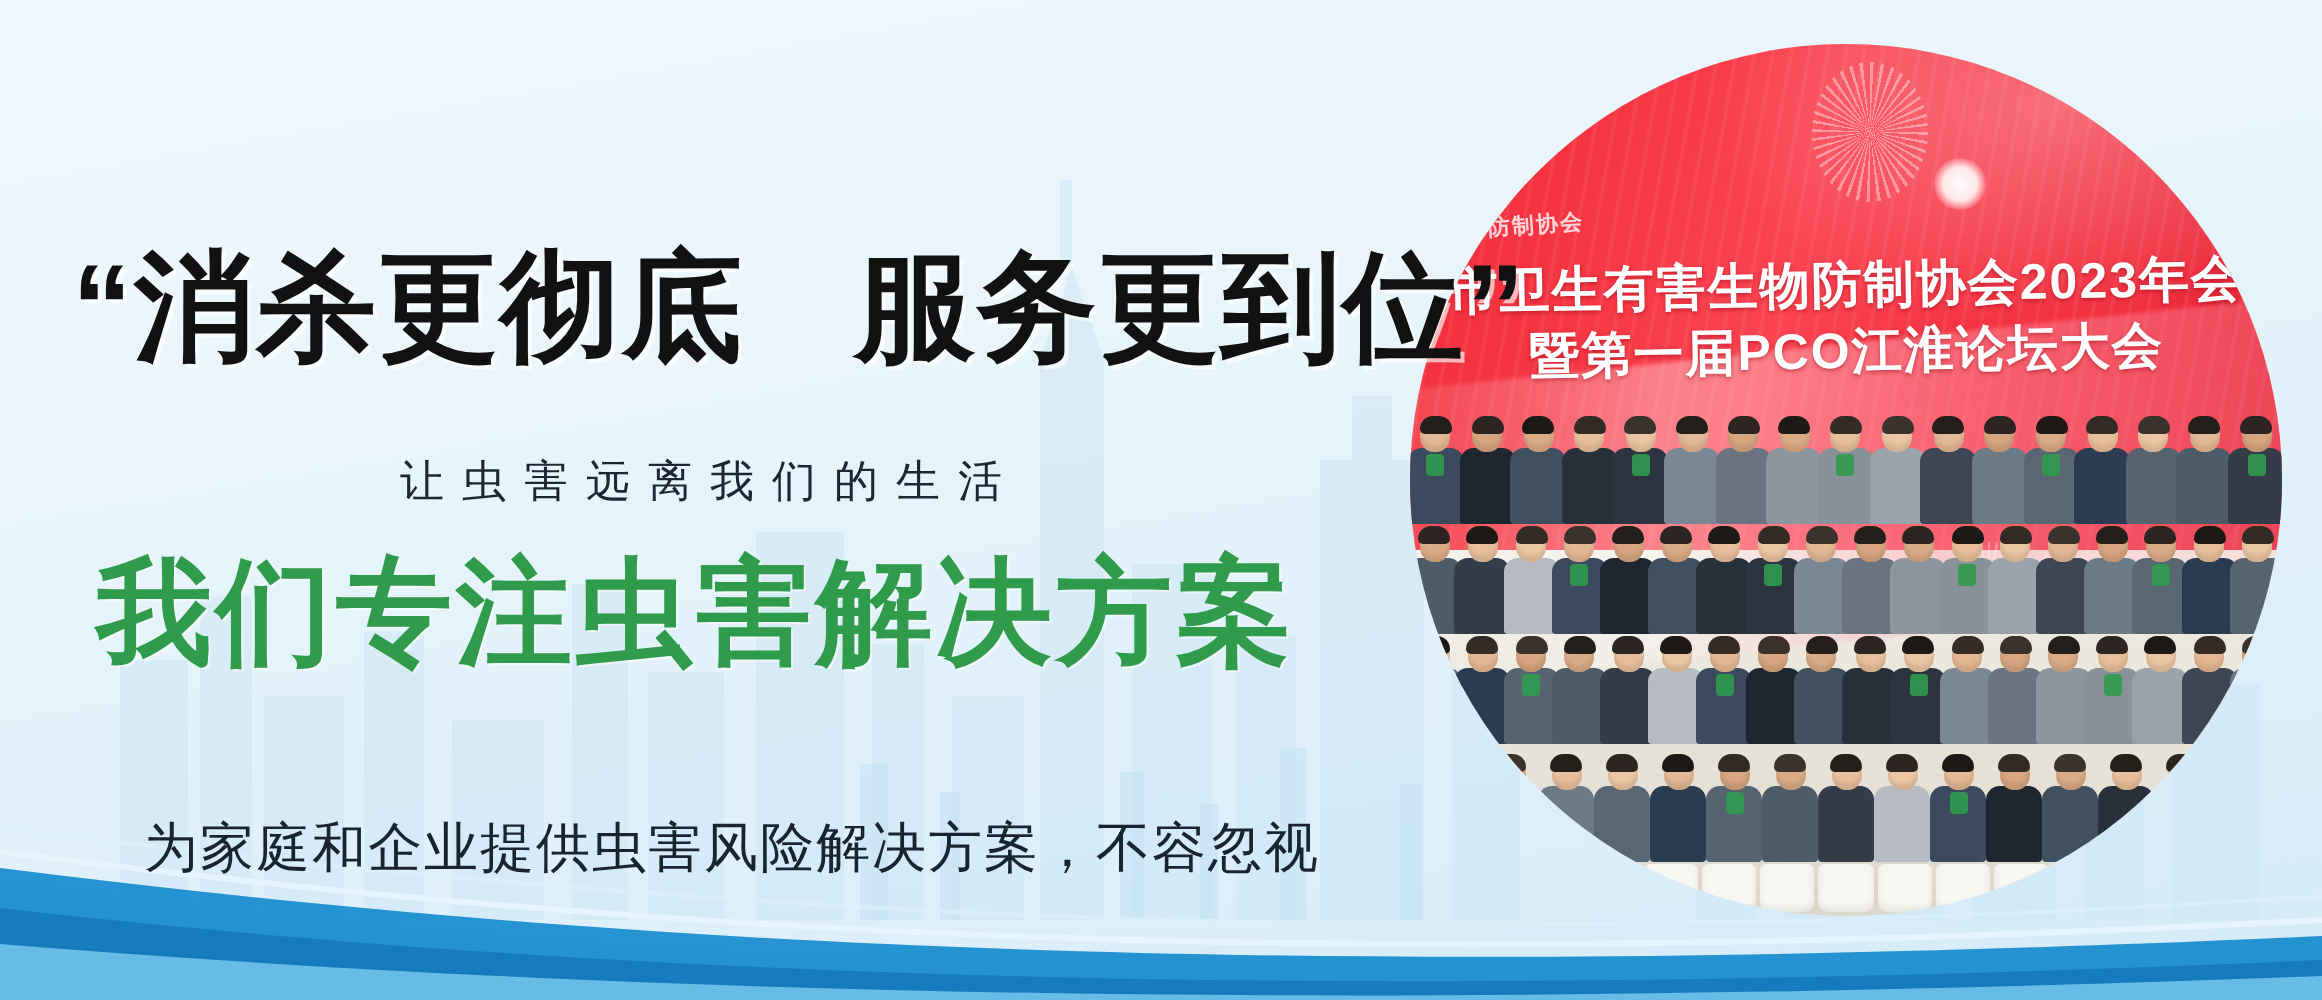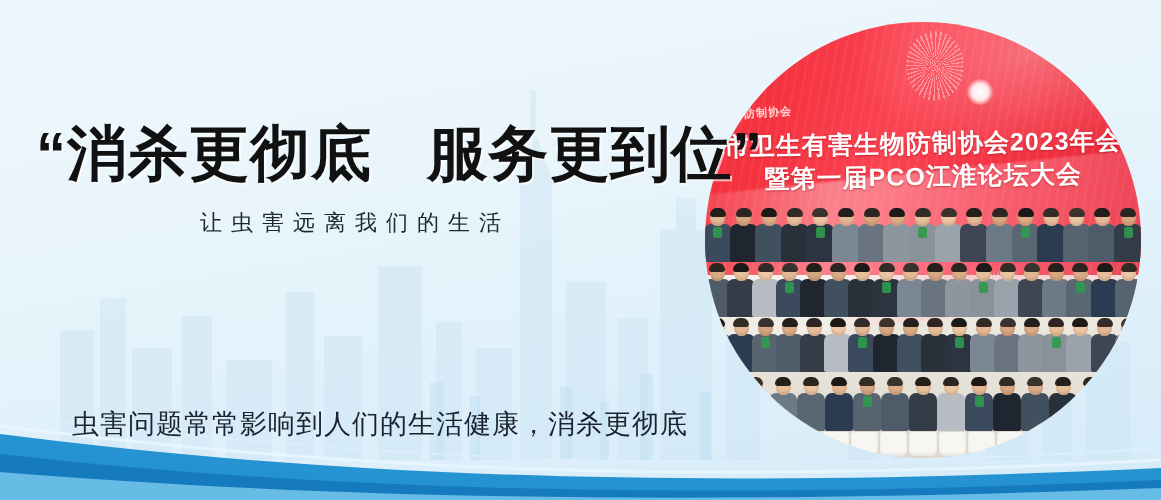--- a/index.html
+++ b/index.html
@@ -232,21 +232,21 @@
     color: #111111;
     letter-spacing: 1px;
     white-space: nowrap;
     text-shadow: 2px 2px 0 rgba(255,255,255,.65);
   }
   .headline .gap { display: inline-block; width: 20px; }
 
   .subline {
     position: absolute;
     left: 200px;
-    top: 208px;
+    top: 226px;
     font-size: 22px;
     color: #1d2733;
     letter-spacing: 9px;
     white-space: nowrap;
   }
 
   .greenline {
     position: absolute;
     left: 48px;
     top: 268px;
@@ -738,17 +738,18 @@
   </svg>
 
   <div class="headline">
     <span>“消杀更彻底</span>
     <span class="gap"></span>
     <span>服务更到位”</span>
   </div>
 
   <div class="subline">让虫害远离我们的生活</div>
 
-
-
-  <div class="tagline">虫害问题常常影响到人们的生活健康，消杀更彻底</div>
+  <div class="greenline">我们专注虫害解决方案</div>
+
+
+  <div class="tagline">为家庭和企业提供虫害风险解决方案，不容忽视</div>
 
 </div>
 
 </body></html>

